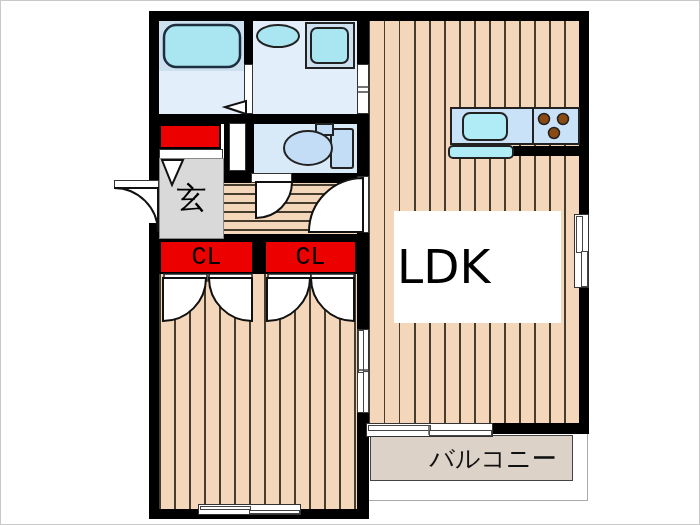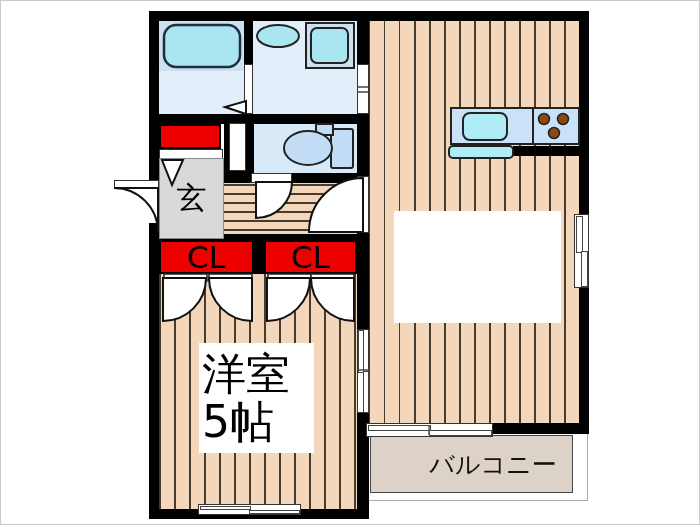--- a/index.html
+++ b/index.html
@@ -8,21 +8,21 @@
           font-family:"DejaVu Sans","Liberation Sans",sans-serif;}
   .abs{position:absolute;}
   .wall{position:absolute;background:#000;}
   .wood-v{background:repeating-linear-gradient(90deg,#463c2e 0px,#463c2e 1.5px,#f4d7ba 1.5px,#f4d7ba 15px);}
   .wood-h{background:repeating-linear-gradient(0deg,#463c2e 0px,#463c2e 1.5px,#f4d7ba 1.5px,#f4d7ba 9px);}
   .wet{background:#e2eefa;}
   .panel{background:#cde0f0;}
   .white-el{background:#fff;border:1px solid #333;box-sizing:border-box;}
   .pane{position:absolute;background:#fff;border:1px solid #444;box-sizing:border-box;}
   .red-box{position:absolute;background:#ec0000;border:2px solid #000;box-sizing:border-box;
-           display:flex;align-items:center;justify-content:center;font-size:31px;color:#000;}
+           display:flex;align-items:center;justify-content:center;font-size:25px;color:#000;font-family:Liberation Mono, monospace;}
   .label-box{position:absolute;background:#fff;display:flex;flex-direction:column;
              justify-content:center;align-items:flex-start;color:#000;}
   .label-box .l1,.label-box .l2{line-height:1.08;white-space:nowrap;}
   .genkan{position:absolute;background:#d9d9d9;border:1px solid #8a8a8a;box-sizing:border-box;
           display:flex;align-items:center;justify-content:center;font-size:30px;color:#000;}
   .balc-outer{position:absolute;background:#fff;border:1px solid #aaa;box-sizing:border-box;}
   .balc-inner{position:absolute;background:#ddd2c8;border:1px solid #444;box-sizing:border-box;
               display:flex;align-items:center;justify-content:center;font-size:25px;color:#111;}
   svg.overlay{position:absolute;left:0;top:0;pointer-events:none;}
 </style>
@@ -33,21 +33,21 @@
 
   <div class="abs wood-v" style="left:368px;top:20px;width:210px;height:402px;"></div>
   <div class="abs wood-v" style="left:158px;top:233px;width:200px;height:275px;"></div>
   <div class="abs wood-h" style="left:223px;top:170px;width:137px;height:69px;"></div>
   <div class="abs wet" style="left:158px;top:20px;width:85px;height:93px;"></div>
   <div class="abs panel" style="left:158px;top:20px;width:85px;height:50px;"></div>
   <div class="abs wet" style="left:252px;top:20px;width:104px;height:93px;"></div>
   <div class="abs" style="left:253px;top:123px;width:103px;height:49px;background:#d8e9f7;"></div>
 
   <div class="balc-outer" style="left:365px;top:430px;width:222px;height:70px;"></div>
-  <div class="balc-inner" style="left:369px;top:434px;width:203px;height:58px;padding-left:43px;">
+  <div class="balc-inner" style="left:369px;top:434px;width:203px;height:46px;padding-left:43px;">
     <span>バルコニー</span>
   </div>
 
   <div class="wall" style="left:148px;top:10px;width:440px;height:10px;"></div>
   <div class="wall" style="left:148px;top:10px;width:10px;height:170px;"></div>
   <div class="wall" style="left:148px;top:222px;width:10px;height:296px;"></div>
   <div class="wall" style="left:578px;top:10px;width:10px;height:423px;"></div>
   <div class="wall" style="left:148px;top:508px;width:220px;height:10px;"></div>
   <div class="wall" style="left:356px;top:422px;width:12px;height:96px;"></div>
   <div class="wall" style="left:356px;top:422px;width:222px;height:11px;"></div>
@@ -142,19 +142,16 @@
     <polygon points="245,100 245,113 224,106" fill="#fff" stroke="#111" stroke-width="2"></polygon>
     <polygon points="161,159 182,159 171,184" fill="#fff" stroke="#111" stroke-width="2"></polygon>
 
     <line x1="356" y1="86" x2="368" y2="86" stroke="#444" stroke-width="1.5"></line>
     <line x1="356" y1="91" x2="368" y2="91" stroke="#444" stroke-width="1.5"></line>
     <line x1="356" y1="369" x2="368" y2="369" stroke="#444" stroke-width="1.5"></line>
     <line x1="428" y1="424" x2="428" y2="434" stroke="#555" stroke-width="1.5"></line>
   </svg>
 
   <div class="label-box" style="left:393px;top:210px;width:164px;height:112px;padding-left:3px;font-size:47px;">
-  </div>
-  <div class="label-box" style="left:198px;top:342px;width:112px;height:110px;padding-left:3px;font-size:44px;">
-    <div class="l1">洋室</div>
-    <div class="l2">5帖</div>
+    <div class="l1">LDK</div>
   </div>
 
 </div>
 
 </body></html>

